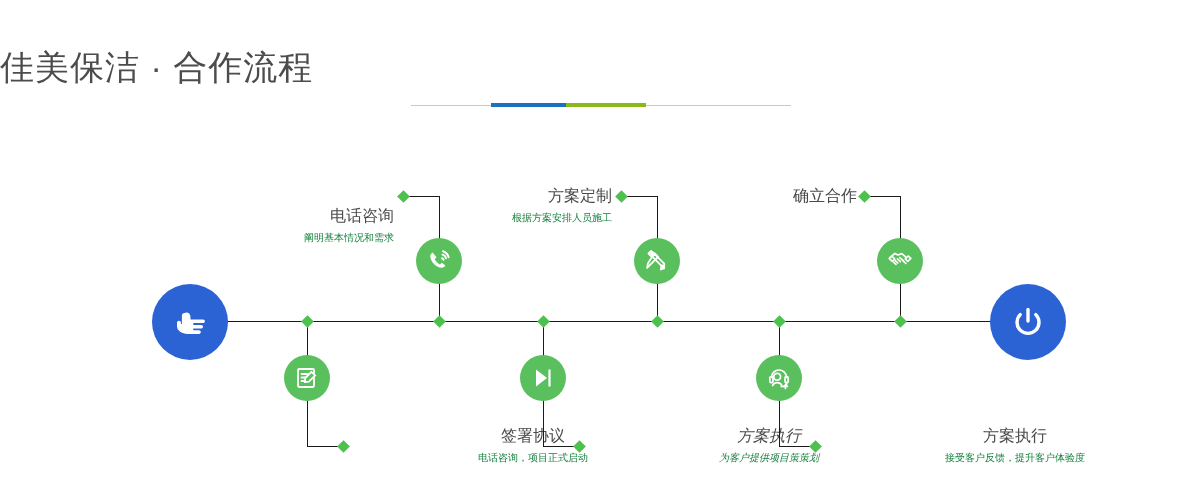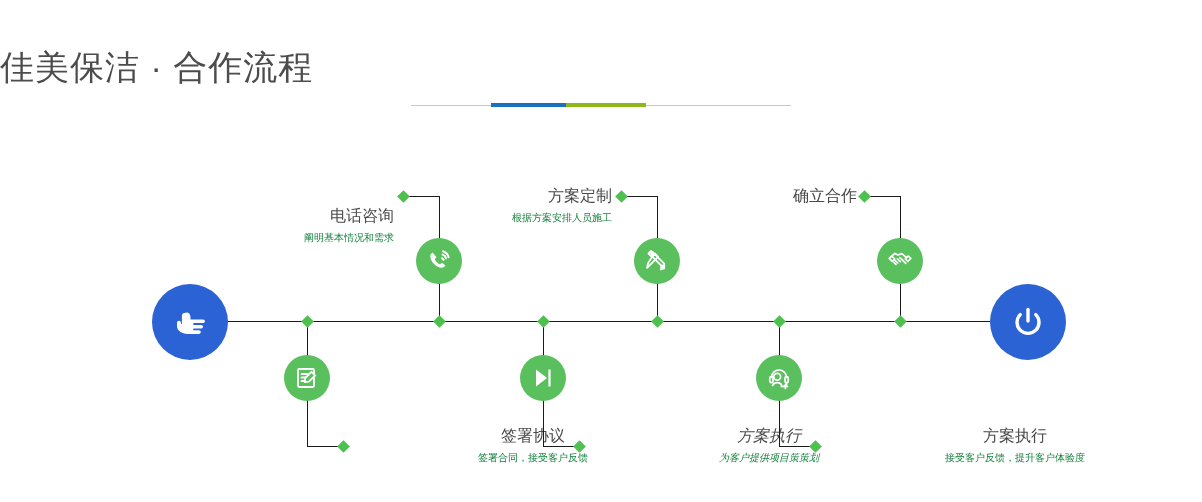--- a/index.html
+++ b/index.html
@@ -212,21 +212,21 @@
         <g fill="none" stroke="#ffffff" stroke-width="1.8" stroke-linecap="round">
           <rect x="4" y="4" width="16" height="18" rx="1.2"></rect>
           <path d="M7.5 9h8M7.5 12.5h8M7.5 16h5"></path>
           <path d="M17.5 6.8l3.6 3.6-6.2 6.2-4 .4.4-4z" fill="#5ac05e"></path>
         </g>
       </svg>
     </span>
   </div>
   <div class="callout below" style="left:350px; top:425px; width:300px;">
     <div class="c-title">签署协议</div>
-    <div class="c-desc">签署合同，接受客户反馈</div>
+    <div class="c-desc">电话咨询，项目正式启动</div>
   </div>
 
   <div class="diamond" style="left:653px; top:317px;"></div>
   <div class="conn-v" style="left:657px; top:196px; height:126px;"></div>
   <div class="conn-h" style="left:622px; top:196px; width:36px;"></div>
   <div class="diamond" style="left:617px; top:192px;"></div>
   <div class="node-circle" style="left:634px; top:238px;">
     <span>
       <svg width="26" height="26" viewBox="0 0 26 26">
         <g fill="none" stroke="#ffffff" stroke-width="1.8" stroke-linecap="round" stroke-linejoin="round">

